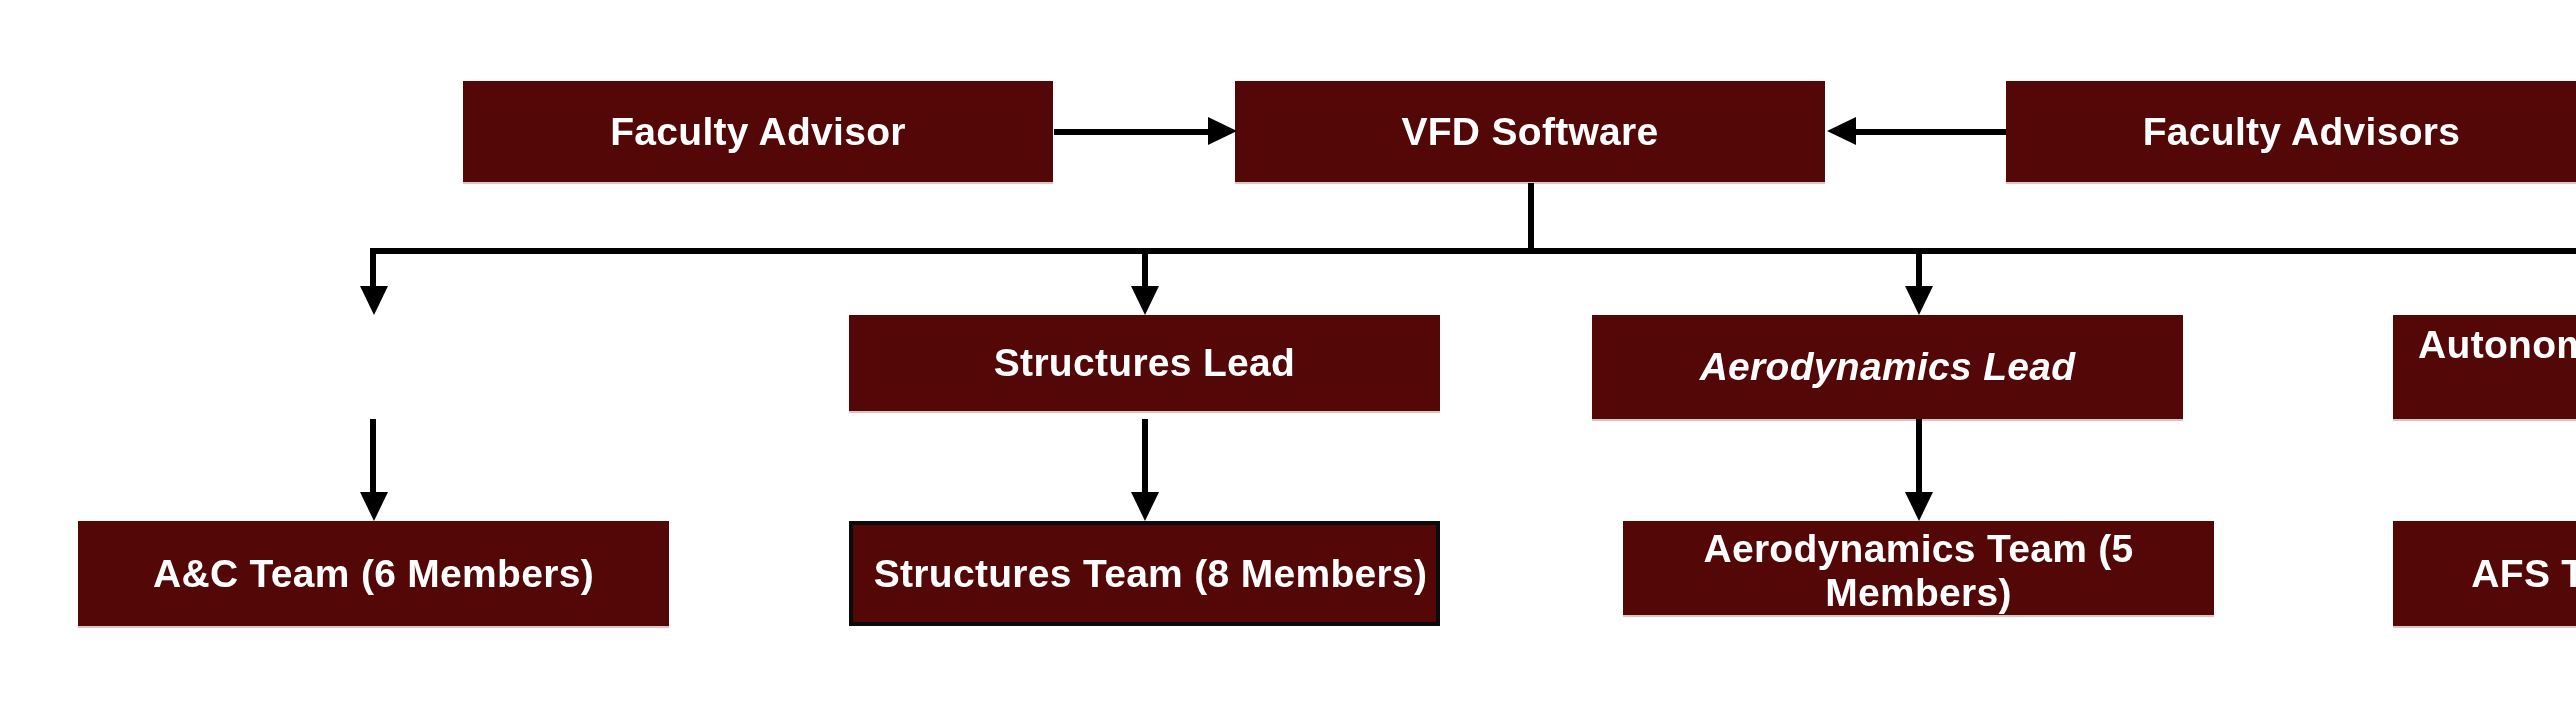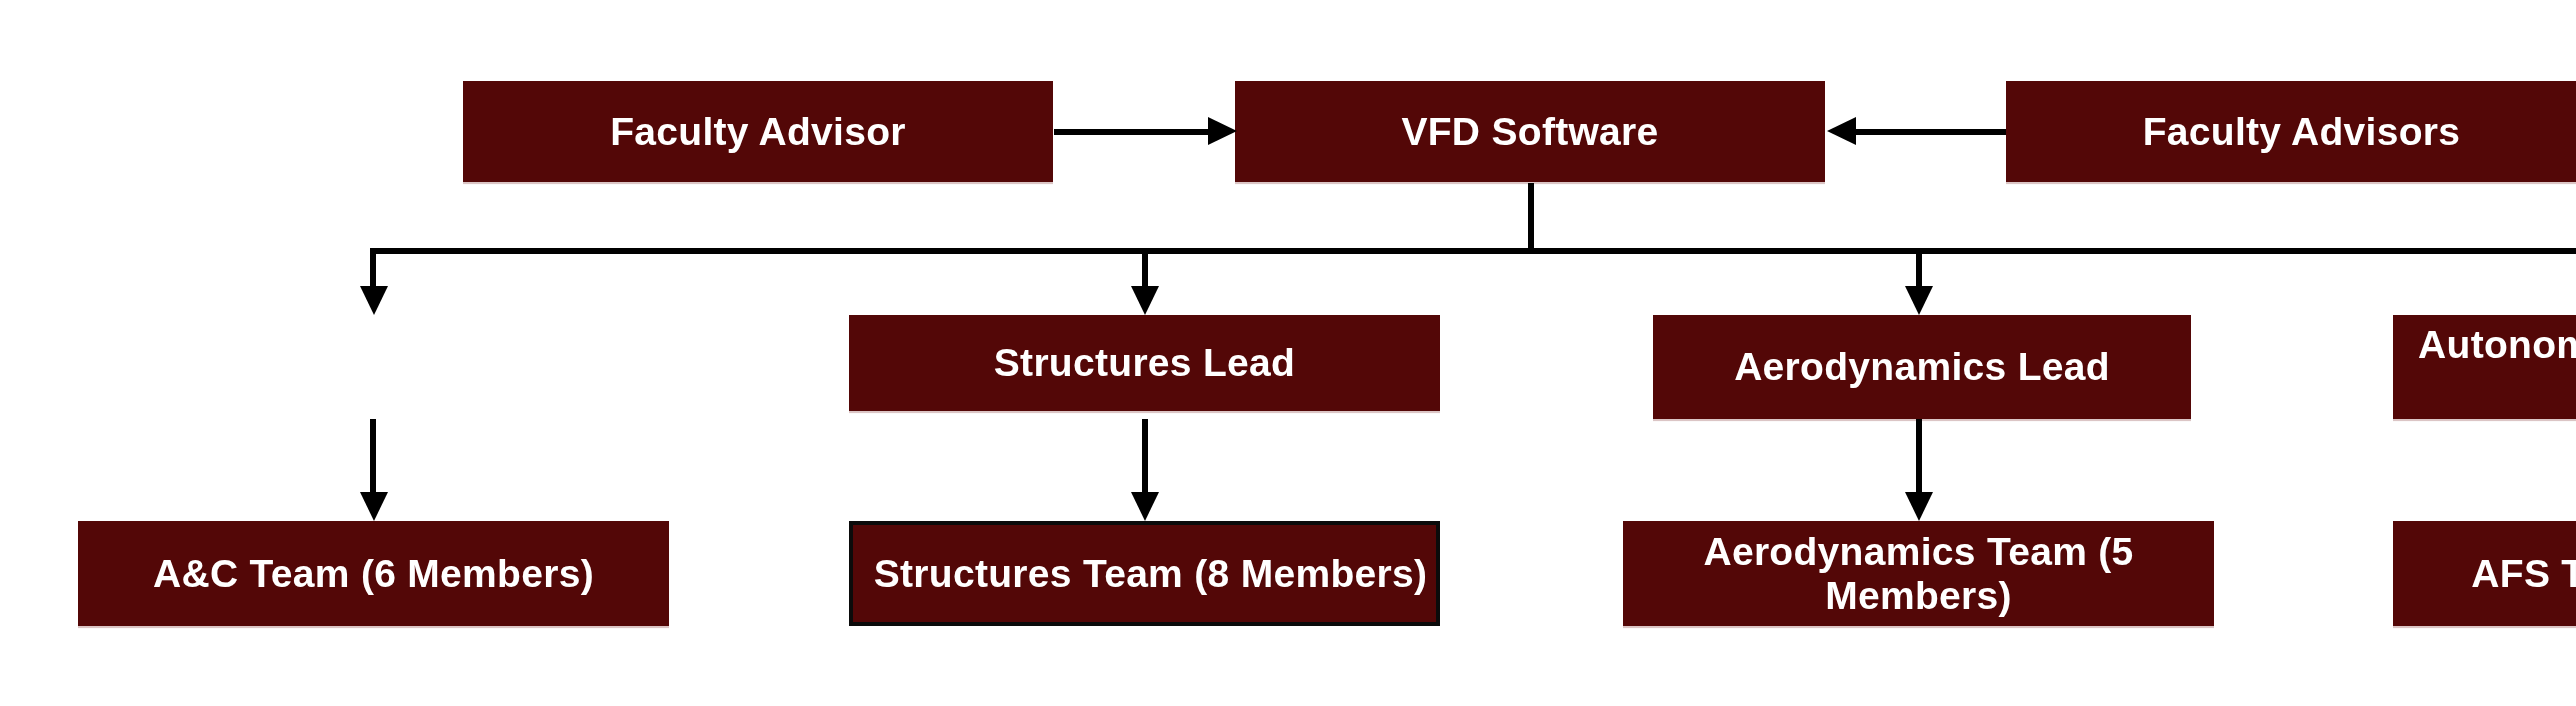--- a/index.html
+++ b/index.html
@@ -67,34 +67,34 @@
   <div class="node" style="left:1235px; top:81px; width:590px; height:101px;">
     <span>VFD Software</span>
   </div>
   <div class="node" style="left:2006px; top:81px; width:591px; height:101px;">
     <span>Faculty Advisors</span>
   </div>
 
   <div class="node" style="left:849px; top:315px; width:591px; height:96px;">
     <span>Structures Lead</span>
   </div>
-  <div class="node" style="left:1653px; top:315px; width:538px; height:104px;">
+  <div class="node" style="left:1592px; top:315px; width:591px; height:104px;font-style:italic;">
     <span>Aerodynamics Lead</span>
   </div>
   <div class="node" style="left:2393px; top:315px; width:591px; height:104px;">
     <span>Autonomous Flight Software Lead</span>
   </div>
 
   <div class="node" style="left:78px; top:521px; width:591px; height:105px;">
     <span>A&amp;C Team (6 Members)</span>
   </div>
   <div class="node highlighted" style="left:849px; top:521px; width:591px; height:105px;padding-left:12px;">
     <span>Structures Team (8 Members)</span>
   </div>
-  <div class="node" style="left:1623px; top:521px; width:591px; height:105px;">
+  <div class="node" style="left:1623px; top:521px; width:591px; height:94px;align-items:flex-end;">
     <span>Aerodynamics Team (5 Members)</span>
   </div>
   <div class="node" style="left:2393px; top:521px; width:591px; height:105px;">
     <span>AFS Team (5 Members)</span>
   </div>
 
   <div class="shaft-h" style="left:1054px; top:129px; width:155px;"></div>
   <div class="head-right" style="left:1208px; top:117px;"></div>
 
   <div class="shaft-h" style="left:1855px; top:129px; width:151px;"></div>

